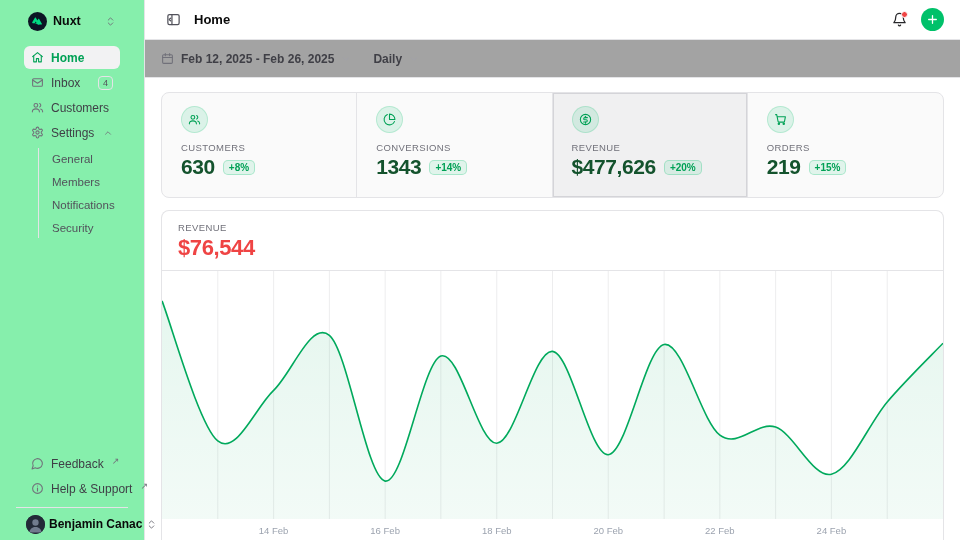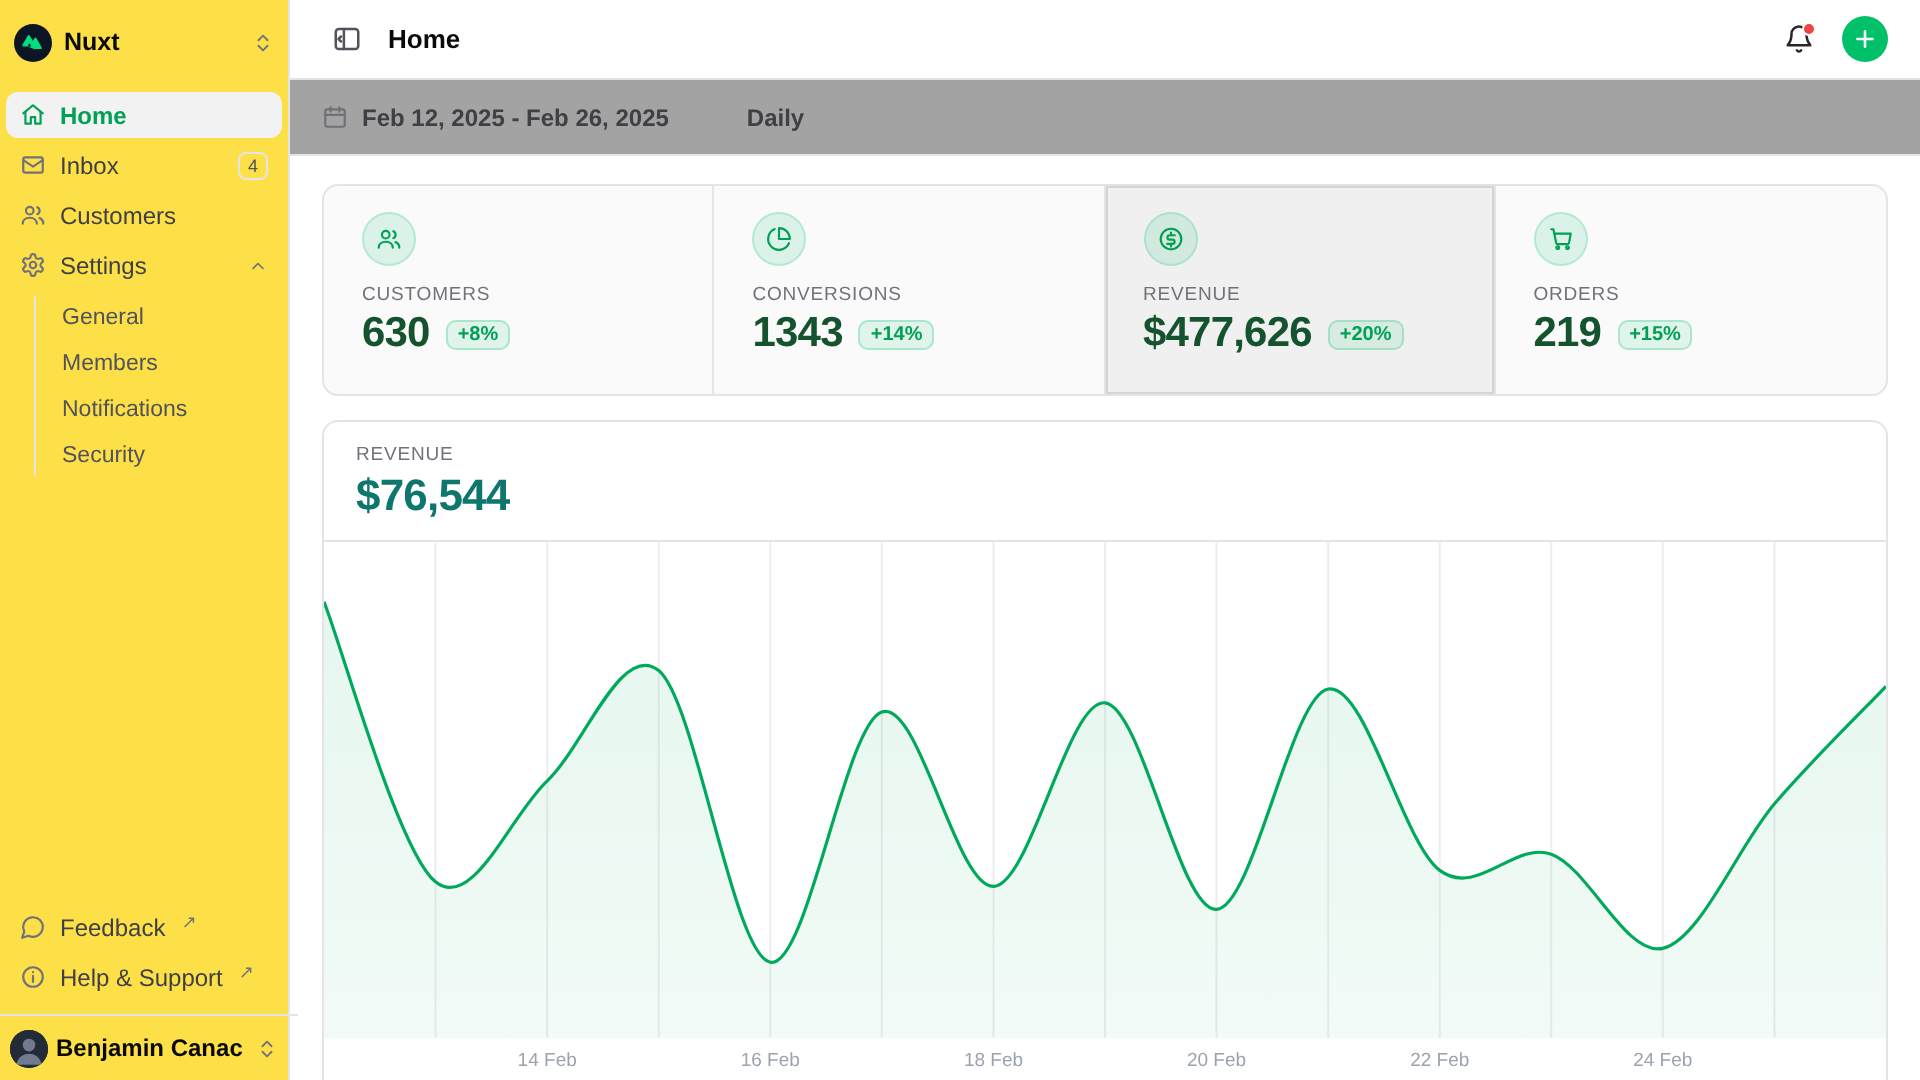--- a/index.html
+++ b/index.html
@@ -1,22 +1,22 @@
 <!DOCTYPE html>
 <html><head>
 <meta charset="utf-8">
 <style>
   * { margin:0; padding:0; box-sizing:border-box; }
   html,body { width:960px; height:540px; overflow:hidden; }
   body { font-family:"Liberation Sans", sans-serif; background:#fff; color:#18181b; }
   .page { width:960px; height:540px; display:flex; overflow:hidden; }
 
   
-  .sidebar { width:145px; min-width:145px; border-right:1px solid #e4e4e7; background:#fde047;
-             display:flex; flex-direction:column; padding:9px 3px 0; }
+  .sidebar { width:145px; min-width:145px; border-right:1px solid #e4e4e7; background:#86efac;
+             display:flex; flex-direction:column; padding:9px 24px 0; }
   .brand-row { display:flex; align-items:center; gap:6px; padding:2px 4px; height:24px; border-radius:6px; cursor:pointer; }
   .logo-circle { width:19px; height:19px; border-radius:50%; background:#0c1524; display:grid; place-items:center; flex:none; }
   .brand-name { font-size:12.5px; font-weight:700; color:#0a0a0a; }
   .ml-auto { margin-left:auto; }
   .ico { display:inline-flex; flex:none; }
   .ico svg { display:block; }
   .muted { color:#71717a; }
 
   .search-box { margin-top:15px; height:25px; border:1px solid #e4e4e7; border-radius:6px; background:#fff;
                 display:flex; align-items:center; gap:5px; padding:0 5px; color:#71717a; }
@@ -72,21 +72,21 @@
   .stat-value-row { display:flex; align-items:center; gap:8px; margin-top:2px; }
   .stat-value { font-size:21px; font-weight:700; color:#14532d; letter-spacing:-.4px; }
   .delta-badge { font-size:10px; font-weight:600; color:#00a155; background:rgba(0,193,106,.10);
                  box-shadow:inset 0 0 0 1px rgba(0,193,106,.25); border-radius:5px; padding:2px 6px; }
 
   
   .chart-panel { margin-top:12px; border:1px solid #e4e4e7; border-radius:8px 8px 0 0; border-bottom:none;
                  background:#fff; height:332px; display:flex; flex-direction:column; overflow:hidden; }
   .chart-header { padding:11px 16px 9px; border-bottom:1px solid #e4e4e7; }
   .chart-kicker { font-size:9.5px; letter-spacing:.4px; color:#71717a; }
-  .chart-value { font-size:22px; font-weight:700; color:#0f766e; letter-spacing:-.4px; margin-top:2px; }
+  .chart-value { font-size:22px; font-weight:700; color:#ef4444; letter-spacing:-.4px; margin-top:2px; }
   .plot { position:relative; height:248px; overflow:hidden; }
   .plot svg { position:absolute; inset:0; width:100%; height:100%; }
   .xticks { position:relative; flex:1; font-size:9.5px; color:#9ca3af; }
   .xticks span { position:absolute; top:6px; transform:translateX(-50%); white-space:nowrap; }
   .xt0{left:14.29%} .xt1{left:28.57%} .xt2{left:42.86%} .xt3{left:57.14%} .xt4{left:71.43%} .xt5{left:85.71%}
 </style>
 </head>
 <body>
 
 <div class="page">

